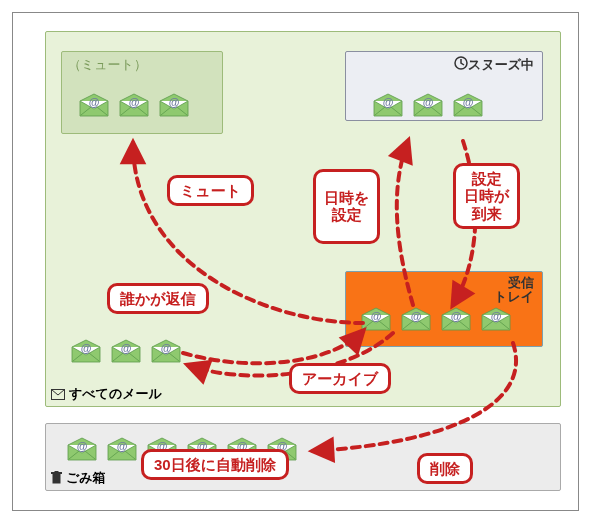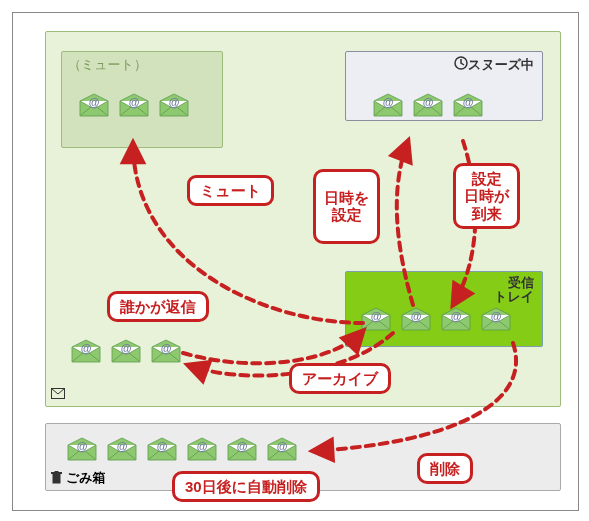--- a/index.html
+++ b/index.html
@@ -27,40 +27,40 @@
     width: 516px;
     height: 376px;
     background: #e8f2d9;
     border-color: #9dbb7a;
     border-radius: 2px;
   }
   .mute {
     left: 48px;
     top: 38px;
     width: 162px;
-    height: 97px;
+    height: 83px;
     background: #d2e2bd;
     border-color: #9dbb7a;
     border-radius: 2px;
   }
   .snooze {
     left: 332px;
     top: 38px;
     width: 198px;
     height: 70px;
     background: #eceef3;
     border-color: #8a8fa0;
     border-radius: 2px;
   }
   .inbox {
     left: 332px;
     top: 258px;
     width: 198px;
     height: 76px;
-    background: #84cc16;
+    background: #f97316;
     border-color: #7aa0b0;
     border-radius: 2px;
   }
   .trash {
     left: 32px;
     top: 410px;
     width: 516px;
     height: 68px;
     background: #ececec;
     border-color: #aaa;
@@ -129,21 +129,21 @@
   </div>
 
   <div class="box trash"></div>
 
   <span class="all-mail-label">
     <span class="env-icon-small">
       <svg width="14" height="11" viewBox="0 0 14 11">
           <rect x="0.5" y="0.5" width="13" height="10" fill="none" stroke="#333"></rect>
           <path d="M0.5 0.5 L7 6 L13.5 0.5" fill="none" stroke="#333"></path>
         </svg>
-    </span>
+    </span><span>すべてのメール</span>
   </span>
   <span class="trash-label">
     <span class="trash-icon-small">
       <svg width="11" height="13" viewBox="0 0 11 13">
           <rect x="1.5" y="2.5" width="8" height="10" fill="#333"></rect>
           <rect x="0" y="1" width="11" height="2" fill="#333"></rect>
           <rect x="3.5" y="0" width="4" height="1.5" fill="#333"></rect>
         </svg>
     </span><span>ごみ箱</span>
   </span>
@@ -330,24 +330,24 @@
       <path d="M380 320 C 330 365, 230 372, 175 352" marker-end="url(#ah)"></path>
 
       <path d="M400 292 C 385 240, 375 180, 395 128" marker-end="url(#ah)"></path>
 
       <path d="M450 128 C 470 190, 465 250, 440 292" marker-end="url(#ah)"></path>
 
       <path d="M500 330 C 520 390, 440 430, 300 438" marker-end="url(#ah)"></path>
     </g>
   </svg>
 
-  <div class="callout" style="left:174px; top:162px;border-radius:9px;">ミュート</div>
+  <div class="callout" style="left:154px; top:162px;">ミュート</div>
   <div class="callout vert" style="left:300px; top:156px; white-space:pre; padding:17px 8px;">日時を
 設定</div>
   <div class="callout vert" style="left:440px; top:150px; white-space:pre; padding:4px 8px;">設定
 日時が
 到来</div>
-  <div class="callout" style="left:94px; top:278px;text-align:right;">誰かが返信</div>
+  <div class="callout" style="left:94px; top:270px;text-align:right;">誰かが返信</div>
   <div class="callout" style="left:276px; top:350px;">アーカイブ</div>
   <div class="callout" style="left:404px; top:440px;text-align:right;">削除</div>
-  <div class="callout" style="left:128px; top:458px;margin-left:31px;">30日後に自動削除</div>
+  <div class="callout" style="left:128px; top:436px;">30日後に自動削除</div>
 
 </div>
 
 </body></html>

